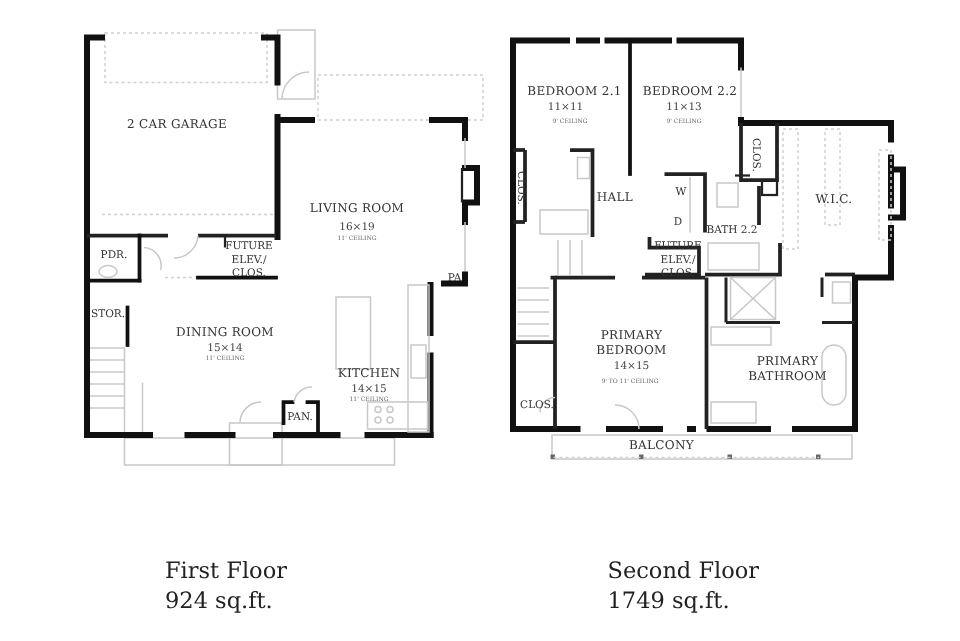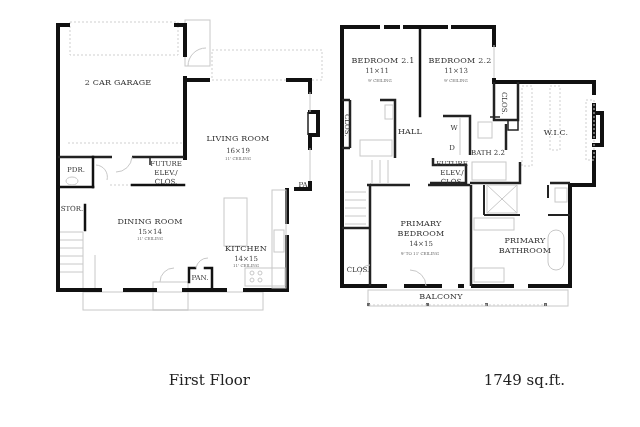--- a/index.html
+++ b/index.html
@@ -6,21 +6,21 @@
     body { width: 640px; height: 427px; position: relative; overflow: hidden; font-family: "DejaVu Serif", serif; }
     svg.plan { position: absolute; left: 0; top: 0; }
     .wall { stroke: #111; stroke-width: 4; fill: none; stroke-linecap: square; }
     .thin { stroke: #222; stroke-width: 1.5; fill: none; }
     .fix { stroke: #c8c8c8; stroke-width: 1; fill: none; }
     .dash { stroke: #cfcfcf; stroke-width: 1; fill: none; stroke-dasharray: 2 2; }
     .lbl { font-family: "DejaVu Serif", serif; font-size: 8px; fill: #333; letter-spacing: 0.2px; }
     .lbl-sm { font-family: "DejaVu Serif", serif; font-size: 7px; fill: #333; }
     .dim { font-family: "DejaVu Serif", serif; font-size: 7px; fill: #444; }
     .ceil { font-family: "DejaVu Serif", serif; font-size: 4px; fill: #666; }
-    .caption { position: absolute; text-align: right; color: #222; font-family: "DejaVu Serif", serif; font-size: 15px; line-height: 20px; }
+    .caption { position: absolute; text-align: left; color: #222; font-family: "DejaVu Serif", serif; font-size: 15px; line-height: 20px; }
     .caption span { display: block; }
     #cap-first { left: 110px; top: 370px; width: 140px; }
     #cap-second { left: 405px; top: 370px; width: 160px; }
   </style>
 </head>
 <body>
 
 <svg class="plan" width="640" height="427" viewBox="0 0 640 427">
 
   <g>
@@ -213,16 +213,18 @@
   <text class="dim" x="421" y="246" text-anchor="middle">14×15</text>
   <text class="ceil" x="420" y="255" text-anchor="middle">9' TO 11' CEILING</text>
   <text class="lbl" x="525" y="243" text-anchor="middle">PRIMARY</text>
   <text class="lbl" x="525" y="253" text-anchor="middle">BATHROOM</text>
   <text class="lbl-sm" x="358" y="272" text-anchor="middle">CLOS.</text>
   <text class="lbl" x="441" y="299" text-anchor="middle">BALCONY</text>
 </svg>
 
 <div class="caption" id="cap-first">
   <span>First Floor</span>
+  <span>924 sq.ft.</span>
 </div>
 <div class="caption" id="cap-second">
+  <span>Second Floor</span>
   <span>1749 sq.ft.</span>
 </div>
 
 </body></html>

